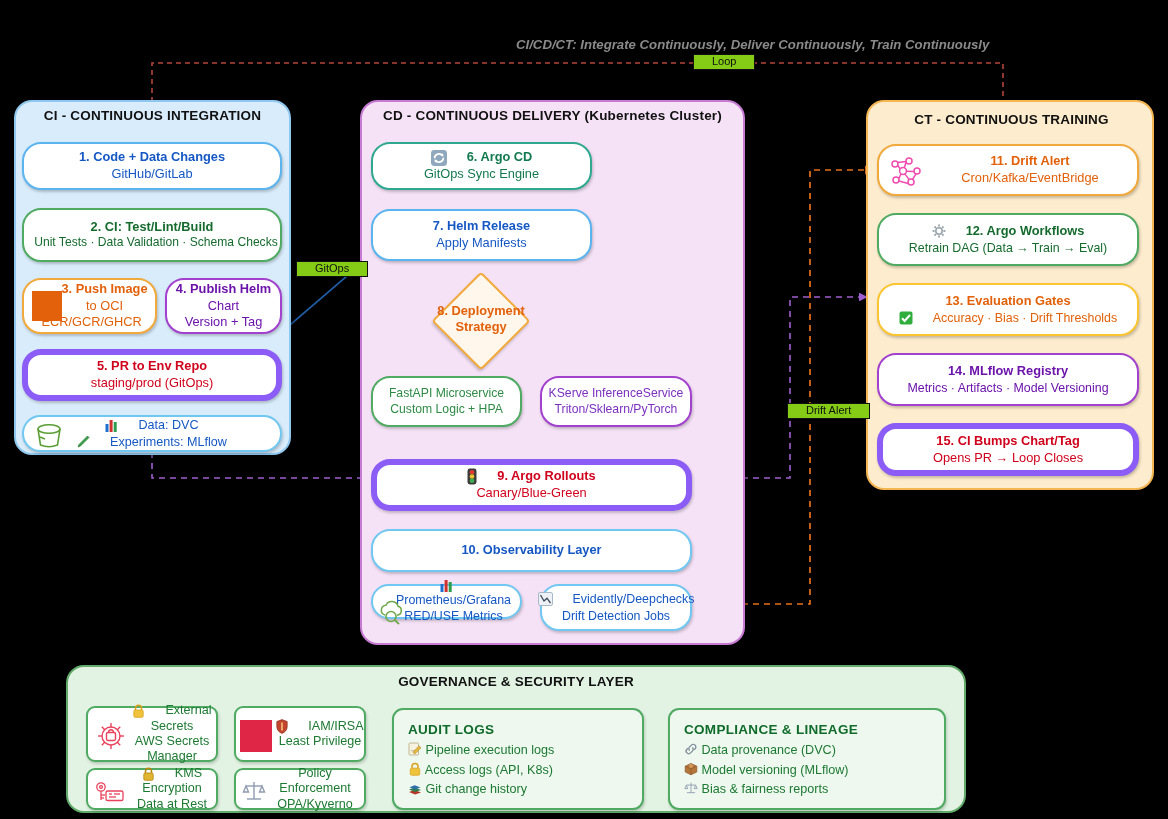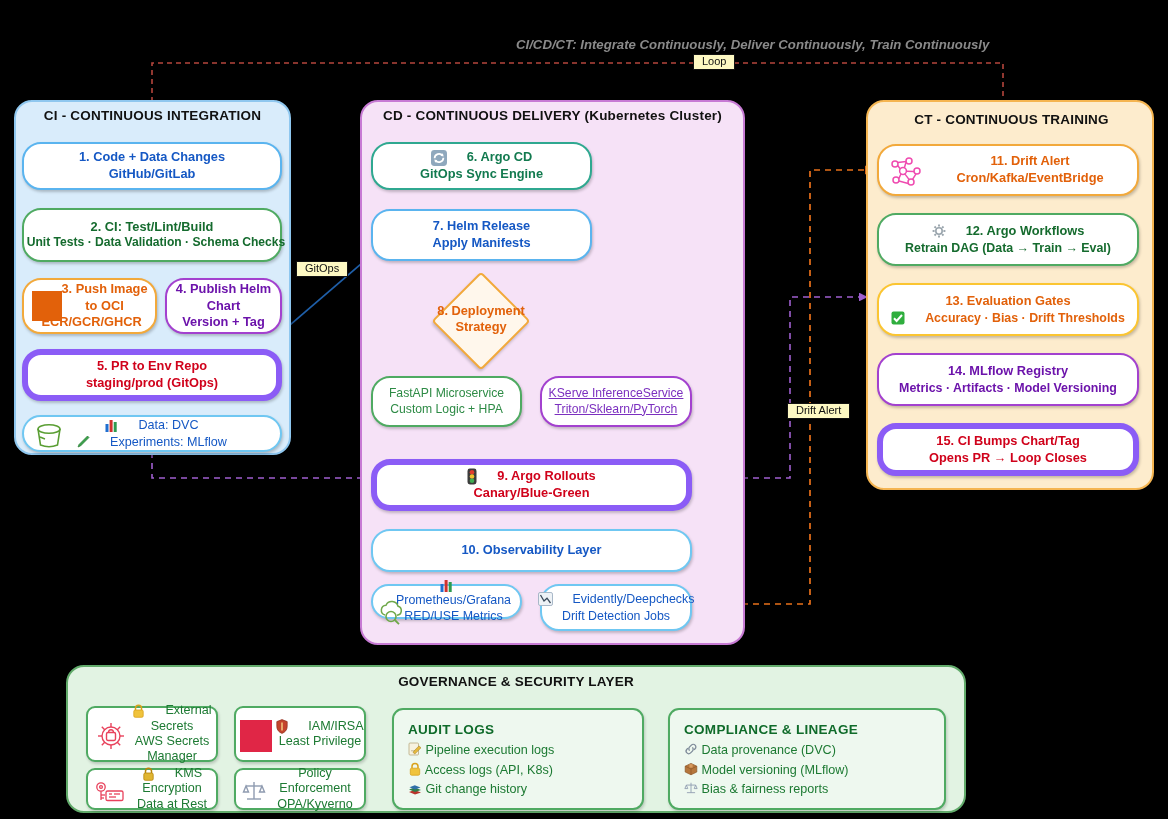--- a/index.html
+++ b/index.html
@@ -14,21 +14,21 @@
 
   .lane-ci{background:#d9ecfb;border:2px solid #8fc7ef;}
   .lane-cd{background:#f6e2f7;border:2px solid #c77ad4;}
   .lane-ct{background:#fdeccd;border:2px solid #f5b551;}
   .lane-gov{background:#e2f3e3;border:2px solid #62ab6b;}
 
   
   .node{background:#ffffff;border-radius:19px;display:flex;flex-direction:column;
         align-items:center;justify-content:center;text-align:center;
         font-weight:bold;font-size:12.8px;line-height:1.30;box-shadow:1px 2px 3px rgba(0,0,0,.22);}
-  .node .l2{font-weight:bold;}
+  .node .l2{font-weight:normal;}
   .node.plain{font-weight:normal;}
   .node.plain .l1,.node.plain .l2{font-weight:normal;}
 
   .b-blue   {border:2px solid #5ab4ef;}  .t-blue   {color:#1558c4;}
   .b-green  {border:2px solid #4faa62;}  .t-green  {color:#156b2e;justify-content:center;}
   .b-orange {border:2px solid #f2a93b;}  .t-orange {color:#e2610a;}
   .b-purple {border:2px solid #a341cf;}  .t-purple {color:#6c13ab;}
   .b-red    {border:6px solid #8b5cf6;}  .t-red    {color:#d0021b;}
   .b-teal   {border:2px solid #2fa890;}  .t-teal   {color:#127a4f;}
   .b-yellow {border:2px solid #fbc531;}
@@ -45,22 +45,22 @@
             box-shadow:1px 2px 3px rgba(0,0,0,.18);}
   .gov-panel{background:#eef8ef;border:2px solid #4faa62;border-radius:11px;box-shadow:1px 2px 3px rgba(0,0,0,.18);}
   .gov-panel h4{margin:0 0 4px 0;font-size:13.5px;color:#0f6b2a;letter-spacing:.3px;}
   .gov-panel ul{margin:0;padding:0;list-style:none;}
   .gov-panel li{font-size:12.6px;color:#1d7a33;line-height:1.55;white-space:nowrap;}
 
   
   .diagram-title{position:absolute;font-style:italic;font-weight:bold;color:#8a8a8a;font-size:13.2px;}
 
   
-  .edge-label{position:absolute;background:#fef9c3;border:1px solid #111;font-size:11px;color:#111;
-              padding:0px 8px;line-height:1.25;white-space:nowrap;}
+  .edge-label{position:absolute;background:#84cc16;border:1px solid #111;font-size:11px;color:#111;
+              padding:0px 18px;line-height:1.25;white-space:nowrap;}
 
   
   .gl{display:inline-block;vertical-align:-2px;}
   .sq-orange{width:30px;height:30px;background:#e2610a;display:inline-block;vertical-align:middle;}
   .sq-red{width:32px;height:32px;background:#e02646;display:inline-block;vertical-align:middle;}
   .inline-row{display:flex;align-items:center;justify-content:center;gap:20px;}
 
   svg.overlay{position:absolute;left:0;top:0;width:1168px;height:819px;pointer-events:none;}
   .nowrap{white-space:nowrap;}
 </style>
@@ -199,21 +199,21 @@
   <div class="diamond-label abs" style="left:431px;top:303px;width:100px;">
     <div>8. Deployment</div>
     <div>Strategy</div>
   </div>
 
   <div class="abs node b-green plain" style="left:371px;top:376px;width:151px;height:51px;color:#2e8b46;font-size:12.2px;">
     <div class="l1">FastAPI Microservice</div>
     <div class="l2">Custom Logic + HPA</div>
   </div>
 
-  <div class="abs node b-purple plain" style="left:540px;top:376px;width:152px;height:51px;color:#7b2fbf;font-size:12.2px;text-decoration:underline;">
+  <div class="abs node b-purple plain" style="left:540px;top:376px;width:152px;height:51px;color:#7b2fbf;font-size:12.2px;">
     <div class="l1">KServe InferenceService</div>
     <div class="l2">Triton/Sklearn/PyTorch</div>
   </div>
 
   <div class="abs node b-red t-red" style="left:371px;top:459px;width:321px;height:52px;">
     <div class="inline-row">
       <svg width="10" height="17" viewBox="0 0 10 17">
         <rect x="0.5" y="0.5" width="9" height="16" rx="2.4" fill="#3c3c3c"></rect>
         <circle cx="5" cy="4.2" r="2.3" fill="#e23b2e"></circle>
           <circle cx="5" cy="8.5" r="2.3" fill="#f2c12e"></circle>

